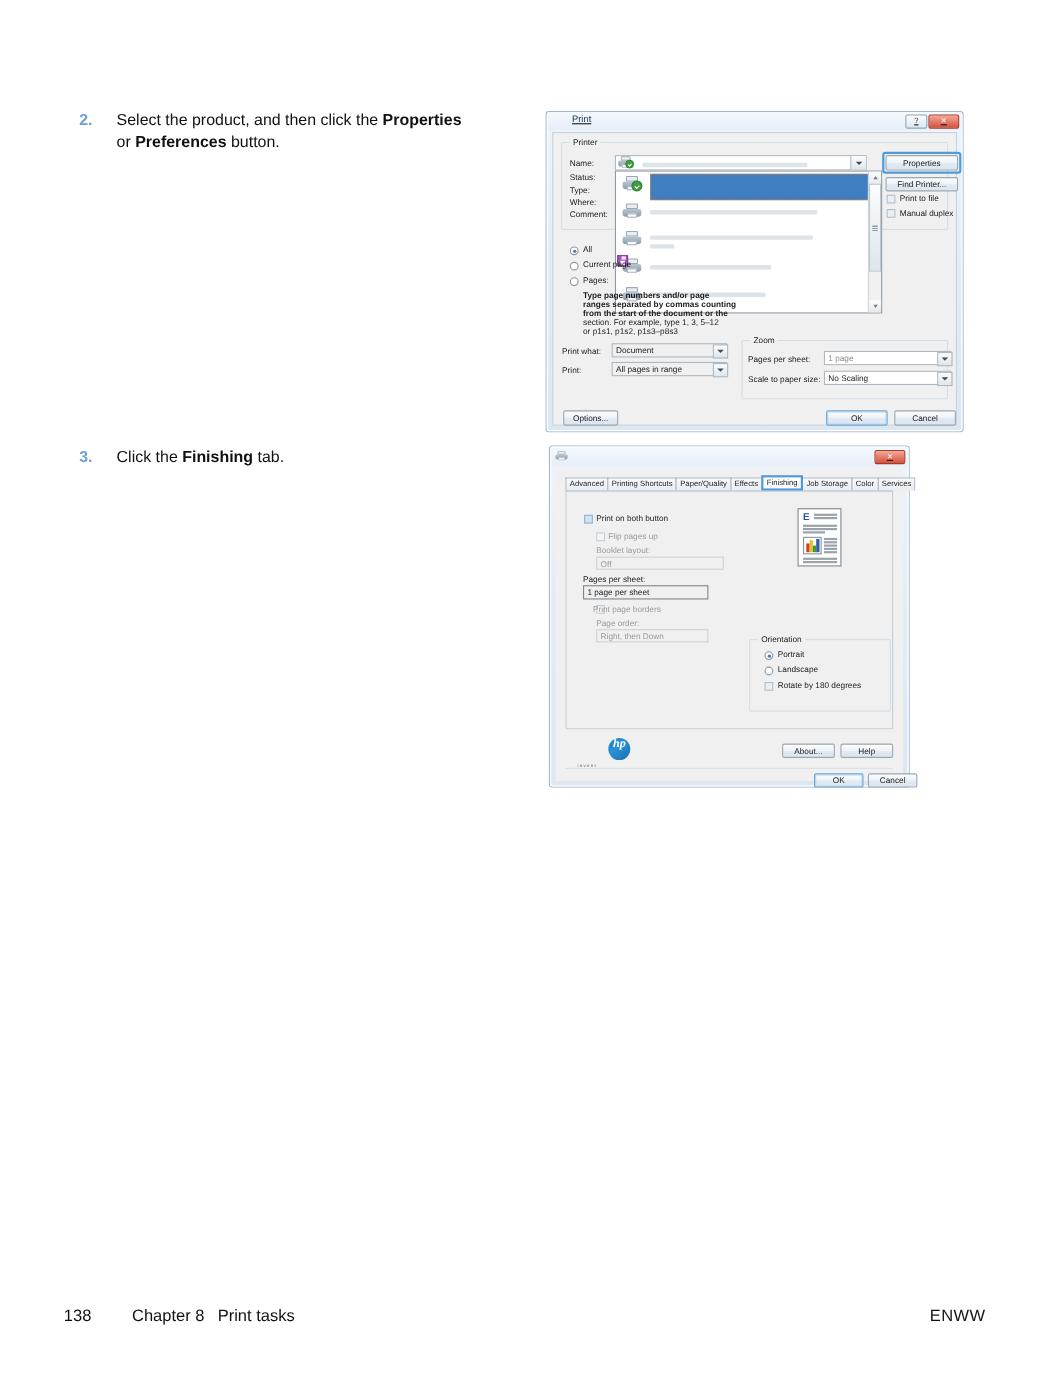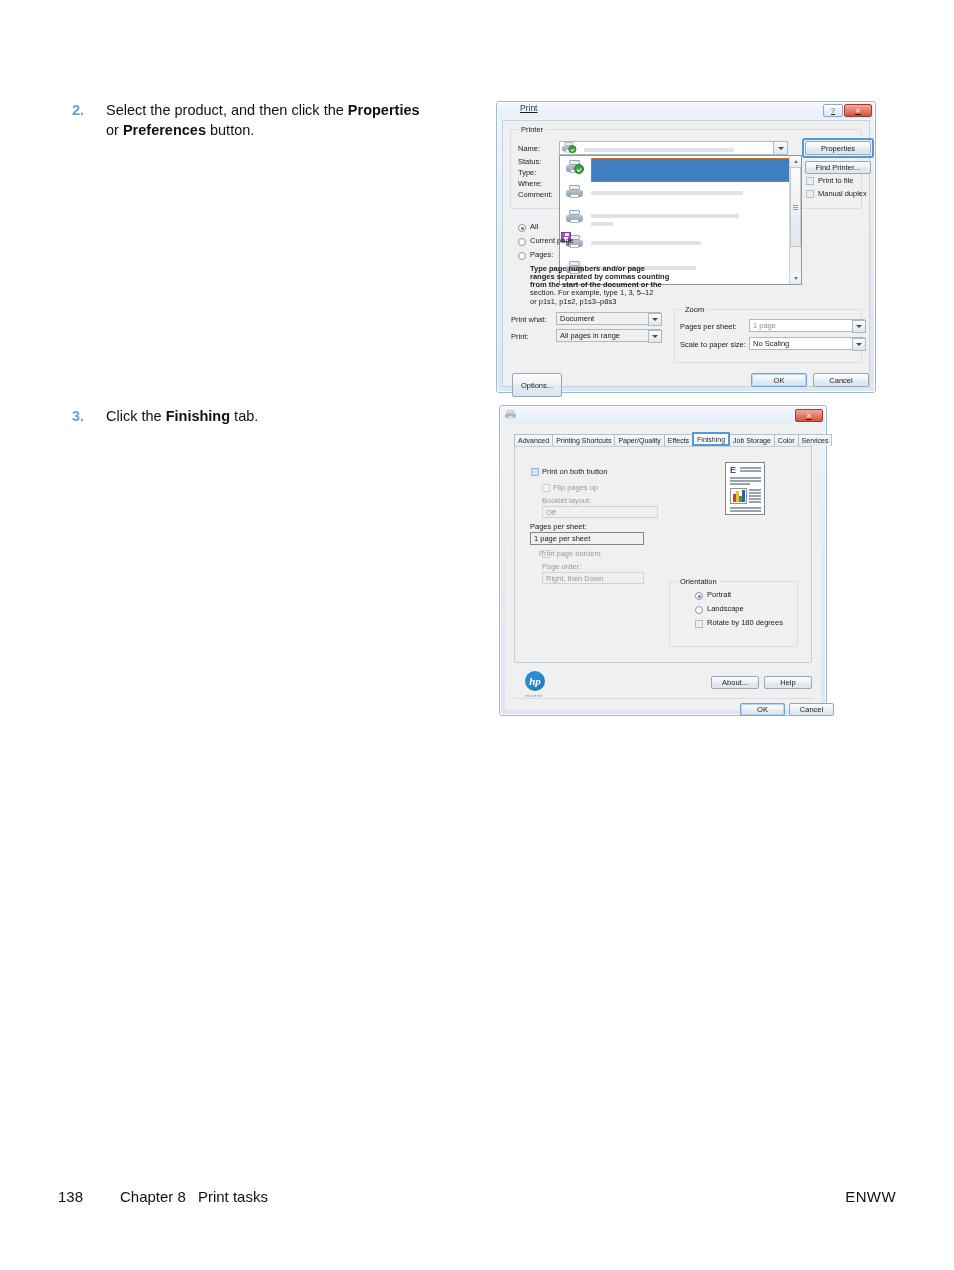--- a/index.html
+++ b/index.html
@@ -354,21 +354,21 @@
     position:absolute;
     bottom:1px;
   }
 
   
   .hp {
     position:absolute;
     width: 20px; height: 20px;
     border-radius: 50%;
     background: linear-gradient(135deg,#1f7fc4 0%, #2a90d4 40%, #1a6fae 100%);
-    display:flex;align-items:center;justify-content:center;
+    display:flex;justify-content:center;margin-left:28px;
   }
   .hp span{
     color:#fff;font-style:italic;font-weight:bold;font-size:11px;
     font-family:"Liberation Serif", serif;
     line-height:1;
   }
   .hp-sub{
     position:absolute;
     font-size:4px;letter-spacing:1.2px;color:#5a6168;
   }
@@ -535,21 +535,21 @@
       <div class="arrow-btn" style="left:349px; top:199px; width:12px; height:11px; border:1px solid #b0b8bf;">
           <i></i>
         </div>
 
       <div class="lbl" style="left:177px; top:219px;">Scale to paper size:</div>
       <div class="field" style="left:246px; top:216px; width:116px; height:13px;">No Scaling</div>
       <div class="arrow-btn" style="left:349px; top:217px; width:12px; height:11px; border:1px solid #b0b8bf;">
           <i></i>
         </div>
 
-      <div class="btn" style="left:9px; top:252px; width:50px; height:24px;">Options...</div>
+      <div class="btn" style="left:9px; top:252px; width:50px; height:14px;">Options...</div>
       <div class="btn default" style="left:248px; top:252px; width:56px; height:14px;">OK</div>
       <div class="btn" style="left:310px; top:252px; width:56px; height:14px;">Cancel</div>
 
     </div>
   </div>
 </div>
 
 <div class="win" style="left:499px; top:405px; width:326px; height:309px;">
   <div class="win-frame">
 
@@ -615,21 +615,21 @@
         </div>
         <div class="pv-line" style="left:23px; top:26px; width:12px;"></div>
         <div class="pv-line" style="left:23px; top:29px; width:12px;"></div>
         <div class="pv-line" style="left:23px; top:32px; width:12px;"></div>
         <div class="pv-line" style="left:23px; top:35px; width:12px;"></div>
         <div class="pv-line" style="left:23px; top:38px; width:12px;"></div>
         <div class="pv-line" style="left:4px; top:44px; width:31px;"></div>
         <div class="pv-line" style="left:4px; top:47px; width:31px;"></div>
       </div>
 
-      <div class="grp" style="left:164px; top:155px; width:127px; height:64px;">
+      <div class="grp" style="left:176px; top:155px; width:127px; height:64px;">
         <div class="grp-label">Orientation</div>
       </div>
 
       <div class="radio on" style="left:190px; top:166px;"></div>
       <div class="lbl" style="left:202px; top:164px;">Portrait</div>
 
       <div class="radio" style="left:190px; top:180px;"></div>
       <div class="lbl" style="left:202px; top:178px;">Landscape</div>
 
       <div class="chk gray" style="left:190px; top:194px;"></div>

